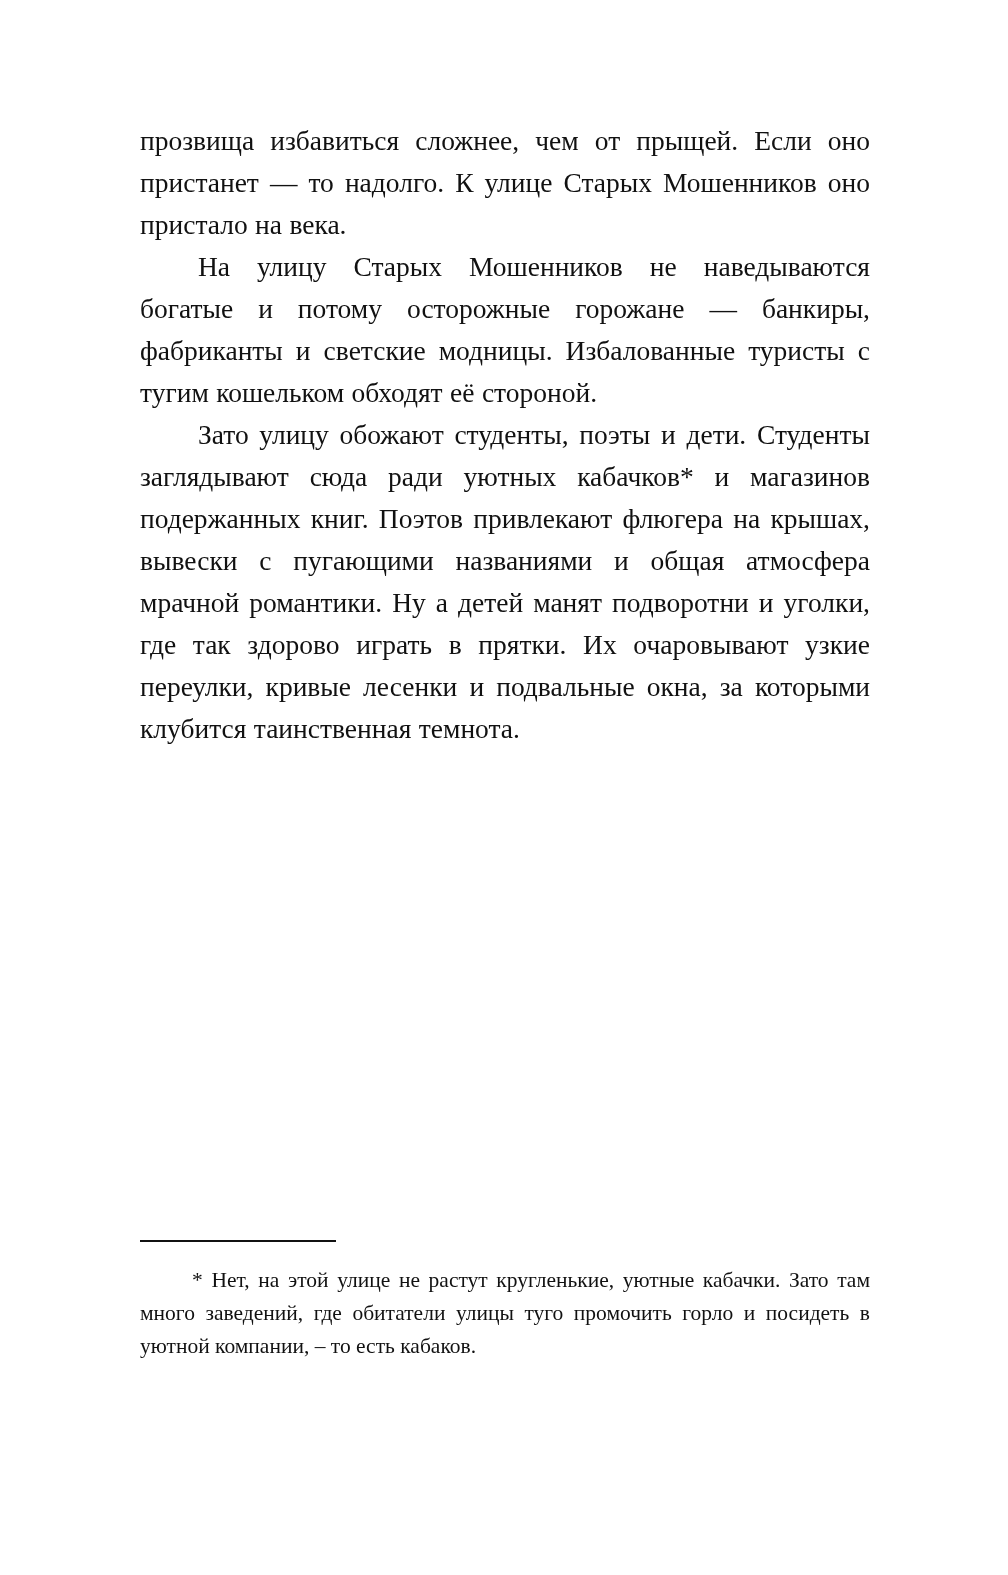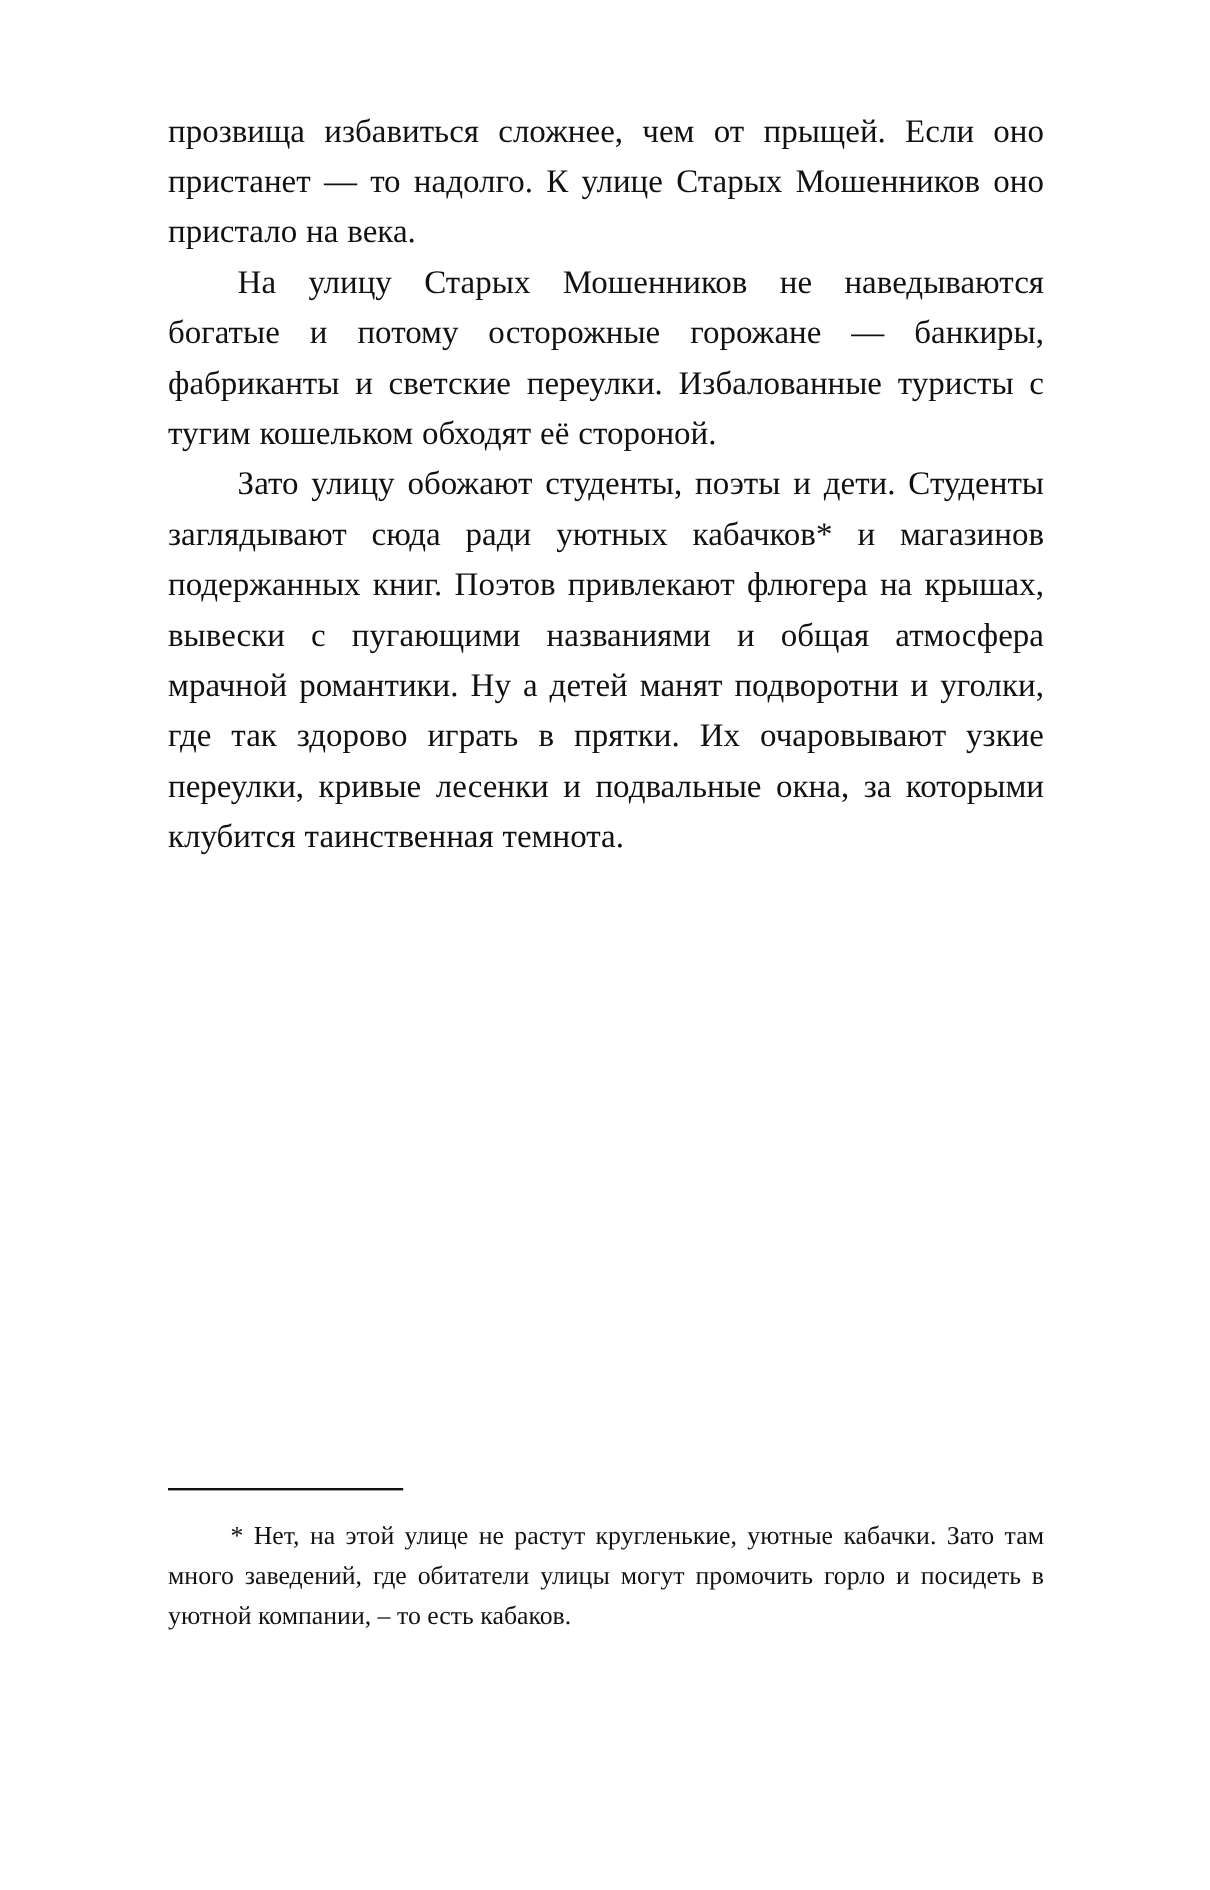--- a/index.html
+++ b/index.html
@@ -13,21 +13,21 @@
     height: 1575px;
     background: #ffffff;
     box-sizing: border-box;
     font-family: "Liberation Serif", "DejaVu Serif", serif;
     color: #111111;
     overflow: hidden;
   }
   .text-block {
     position: absolute;
     left: 140px;
-    top: 88px;
+    top: 120px;
     width: 730px;
   }
   p.body-par {
     margin: 0;
     font-size: 27.5px;
     line-height: 42px;
     text-align: justify;
     text-indent: 0;
     hyphens: manual;
     word-spacing: 0.02em;
@@ -55,22 +55,22 @@
     text-indent: 52px;
   }
 </style>
 </head>
 <body>
 
 <div class="page">
 
   <div class="text-block">
     <p class="body-par">прозвища избавиться сложнее, чем от прыщей. Если оно пристанет — то надолго. К улице Старых Мошен­ников оно пристало на века.</p>
-    <p class="body-par indent">На улицу Старых Мошенников не наведываются богатые и потому осторожные горожане — банкиры, фабриканты и светские переулки. Избалованные туристы с тугим кошельком обходят её стороной.</p>
+    <p class="body-par indent">На улицу Старых Мошенников не наведываются богатые и потому осторожные горожане — банкиры, фабриканты и светские модницы. Избалованные туристы с тугим кошельком обходят её стороной.</p>
     <p class="body-par indent">Зато улицу обожают студенты, поэты и дети. Студенты заглядывают сюда ради уютных кабачков* и магазинов подержанных книг. Поэтов привлекают флюгера на крышах, вывески с пугающими названиями и общая атмосфера мрачной романтики. Ну а детей манят подворотни и уголки, где так здорово играть в прятки. Их очаровывают узкие переулки, кривые лесенки и подвальные окна, за которыми клубится таинственная темнота.</p>
   </div>
 
   <div class="footnote-area">
     <div class="footnote-rule"></div>
-    <p class="footnote-par">* Нет, на этой улице не растут кругленькие, уютные кабачки. Зато там много заведений, где обитатели улицы могут промочить горло и посидеть в уютной компании, – то есть кабаков.</p>
+    <p class="footnote-par">* Нет, на этой улице не растут кругленькие, уютные кабачки. Зато там много заведений, где обитатели улицы туго промочить горло и посидеть в уютной компании, – то есть кабаков.</p>
   </div>
 
 </div>
 
 </body></html>

